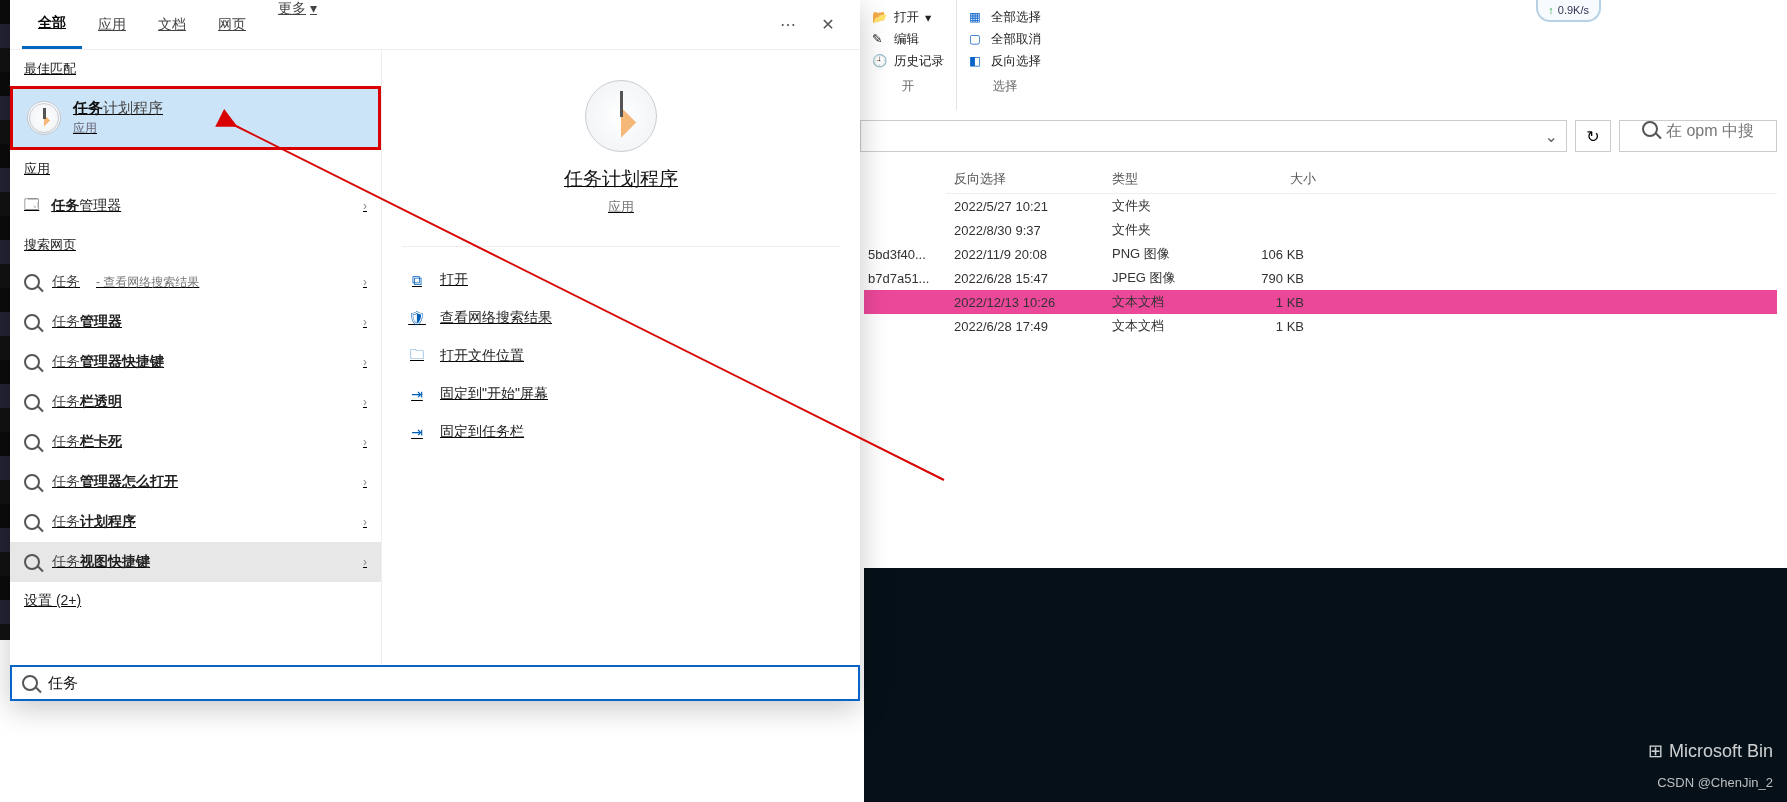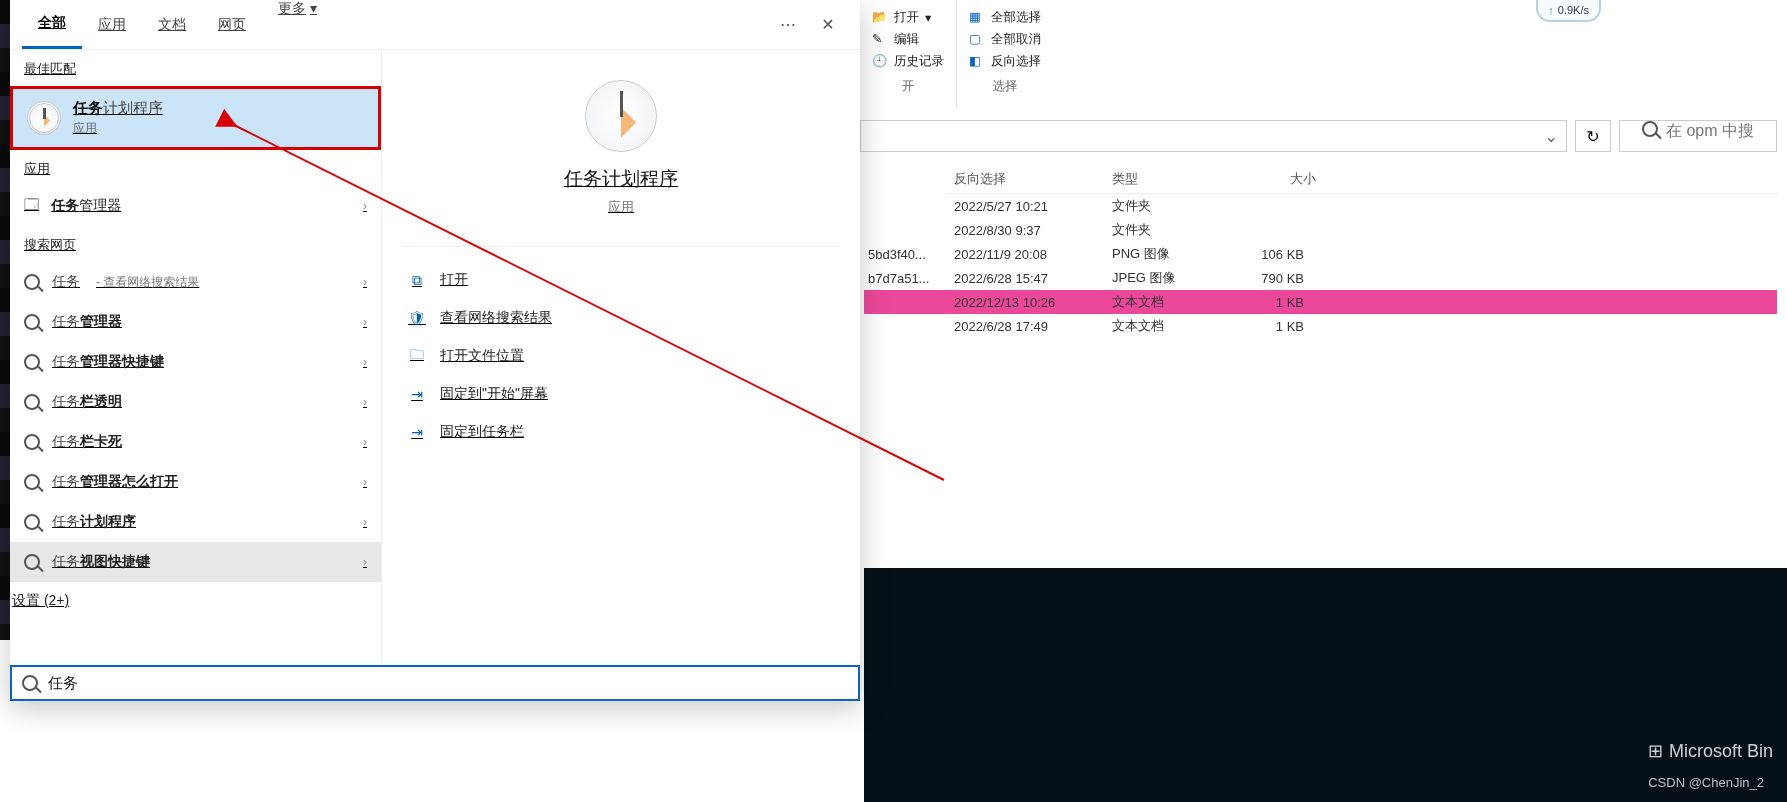--- a/index.html
+++ b/index.html
@@ -22,21 +22,21 @@
 .file-head > div { padding:0 8px; }
 .file-rows { position:absolute; top:194px; left:864px; right:10px; font-size:13px; color:#333; }
 .file-row { display:flex; align-items:center; height:24px; }
 .col-name { width:82px; overflow:hidden; text-overflow:ellipsis; white-space:nowrap; padding-left:4px; }
 .col-date { width:158px; padding-left:8px; }
 .col-type { width:130px; padding-left:8px; }
 .col-size { width:90px; padding-right:20px; text-align:right; }
 
 .wallpaper { position:absolute; top:568px; left:864px; right:0; bottom:0; background:#051018; }
 .footer-brand { position:absolute; right:14px; bottom:40px; color:#fff; font-size:18px; opacity:.8; display:flex; align-items:center; gap:6px; }
-.footer-credit { position:absolute; right:23px; bottom:12px; color:#ddd; font-size:13px; opacity:.85; }
+.footer-credit { position:absolute; right:14px; bottom:12px; color:#ddd; font-size:13px; opacity:.85; }
 
 
 .search-panel { position:absolute; top:0; left:10px; width:850px; height:700px; background:#fff; box-shadow:0 8px 28px rgba(0,0,0,.22); display:flex; flex-direction:column; }
 .left-edge { position:absolute; top:0; left:0; width:10px; height:640px; background:repeating-linear-gradient(#0b0b0b 0 24px,#223 24px 48px,#111 48px 72px); }
 
 .tabs { display:flex; align-items:center; height:50px; border-bottom:1px solid #eee; padding:0 12px; font-size:14px; color:#444; }
 .tab { padding:0 16px; height:100%; display:flex; align-items:center; cursor:pointer;text-decoration:underline; }
 .tab.active { color:#0a0a0a; font-weight:600; border-bottom:3px solid #0067c0; }
 .tab-more { display:flex; align-items:flex-start; gap:4px; }
 .tab-spacer { flex:1; }
@@ -49,21 +49,21 @@
 .best-match { border:3px solid #d80000; background:#cce4f7; padding:10px 14px; display:flex; gap:12px; align-items:center; cursor:pointer; }
 .best-icon { width:34px; height:34px; border-radius:50%; background:linear-gradient(#fff,#e5e9ef); border:1px solid #c5c9cf; display:flex; align-items:center; justify-content:center; }
 .best-text .t-main { font-size:15px; color:#111; }
 .best-text .t-sub  { font-size:12px; color:#667; margin-top:2px; }
 
 .app-row, .web-row { display:flex; align-items:center; height:40px; padding:0 14px; font-size:14px; color:#222; cursor:pointer; justify-content:space-between; }
 .row-l { display:flex; align-items:center; gap:12px; }
 .row-sub { color:#777; font-size:12px; margin-left:4px; }
 .chev { color:#888; font-size:12px; }
 .web-row.sel { background:#e7e7e7; }
-.settings-head { padding:10px 2px; font-size:14px; color:#222; }
+.settings-head { padding:10px 14px; font-size:14px; color:#222; }
 
 .res-right { flex:1; padding:20px; position:relative; }
 .preview-top { display:flex; flex-direction:column; align-items:center; padding:10px 0 30px; border-bottom:1px solid #eee; }
 .clock { width:72px; height:72px; border-radius:50%; background:radial-gradient(#fff,#eef1f4); border:1px solid #c9ccd1; position:relative; }
 .clock::before { content:""; position:absolute; left:50%; top:50%; width:32%; height:32%; background:#f5b878; transform-origin:0 100%; transform:rotate(-45deg); clip-path:polygon(0 100%,100% 100%,100% 0); }
 .clock::after { content:""; position:absolute; left:48%; top:14%; width:3px; height:38%; background:#555; }
 .preview-title { margin-top:14px; font-size:19px; color:#111; }
 .preview-sub { margin-top:6px; font-size:13px; color:#777; }
 
 .action { display:flex; align-items:center; gap:14px; height:38px; padding:0 6px; font-size:14px; color:#222; cursor:pointer; }

